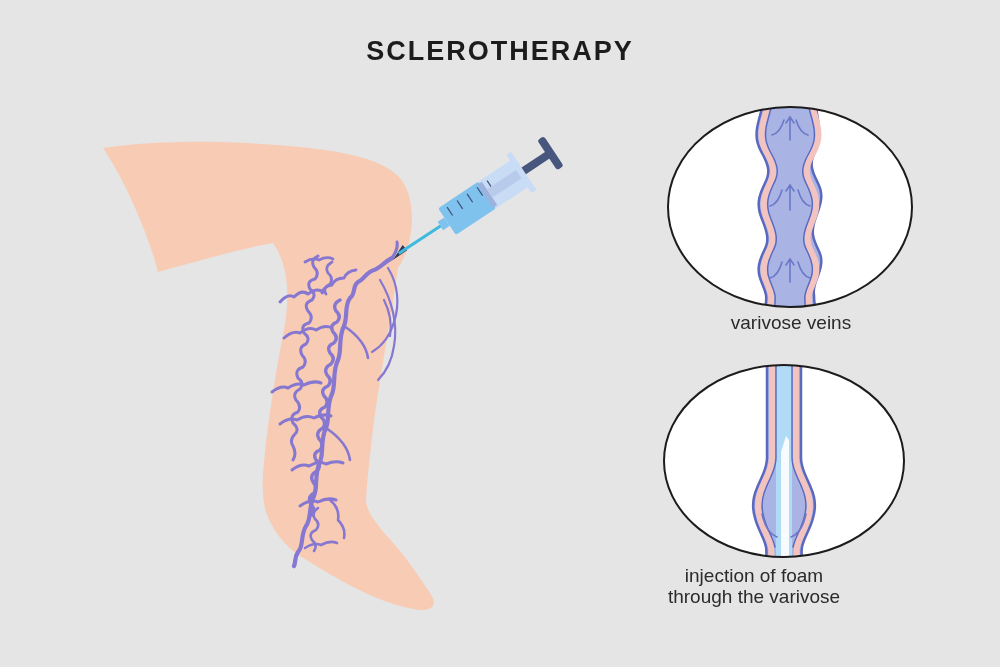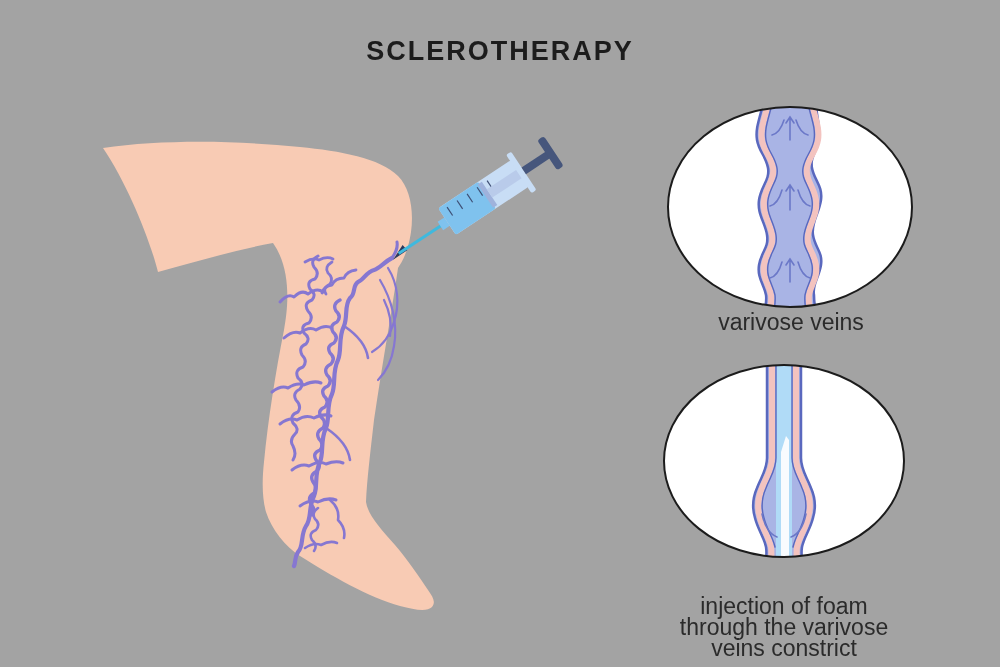--- a/index.html
+++ b/index.html
@@ -2,29 +2,29 @@
 <html style="--skin: #F8CBB4; --vein-purple: #8677D1; --needle-teal: #3FB9DE; --syringe-barrel: #C8DDF5; --syringe-liquid: #7FC2EE; --plunger-dark: #46567C; --vein-fill: #A9B4E5; --vein-wall-pink: #F3C3BF; --vein-outline: #5A68BE; --foam-blue: #B0DBF7; --title-color: #1C1C1C;"><head>
 <meta charset="utf-8">
 <style>
   :root{
     --skin:#F8CBB4; --vein-purple:#8677D1; --needle-teal:#3FB9DE;
     --syringe-barrel:#C8DDF5; --syringe-liquid:#7FC2EE; --plunger-dark:#46567C;
     --vein-fill:#A9B4E5; --vein-wall-pink:#F3C3BF; --vein-outline:#5A68BE;
     --foam-blue:#B0DBF7; --title-color:#1C1C1C; --caption-color:#2B2B2B;
   }
   html,body{margin:0;padding:0;background:#fff;}
-  #stage{position:relative;width:1000px;height:667px;background:#a3a3a3;overflow:hidden;
+  #stage{position:relative;width:1000px;height:667px;background:#e5e5e5;overflow:hidden;
          font-family:"Liberation Sans", sans-serif;}
   #art{position:absolute;left:0;top:0;}
   .page-title{position:absolute;top:36px;left:0;width:1000px;text-align:center;
     font-size:27px;font-weight:700;letter-spacing:2px;color:var(--title-color);margin:0;}
-  .caption{position:absolute;text-align:center;font-size:23px;color:var(--caption-color);
+  .caption{position:absolute;text-align:center;font-size:19px;color:var(--caption-color);
     line-height:21px;}
   .caption-1{left:665px;top:312px;width:252px;}
-  .caption-2{left:658px;top:565px;width:252px;margin-top:31px;}
+  .caption-2{left:628px;top:565px;width:252px;}
   
   .skin{fill:var(--skin);}
   .vein{stroke:var(--vein-purple);fill:none;stroke-linecap:round;stroke-linejoin:round;}
   .dark{fill:var(--plunger-dark);}
   .beveltip{fill:#2B3A5E;}
   .barrel{fill:var(--syringe-barrel);}
   .liquid{fill:var(--syringe-liquid);}
   .tick{stroke:#3E4E74;stroke-width:1.2;}
   .ellipse-outline{fill:none;stroke:#1C1C1C;stroke-width:2;}
   .ellipse-bg{fill:#ffffff;}
@@ -190,15 +190,14 @@
       </g>
       <ellipse class="ellipse-outline" cx="784" cy="461" rx="120" ry="96"></ellipse>
     </g>
   </svg>
 
   <div class="caption caption-1">varivose veins</div>
 
   <div class="caption caption-2">
     <div>injection of foam</div>
     <div>through the varivose</div>
-    <div>veins constrict</div>
   </div>
 </div>
 
 </body></html>

